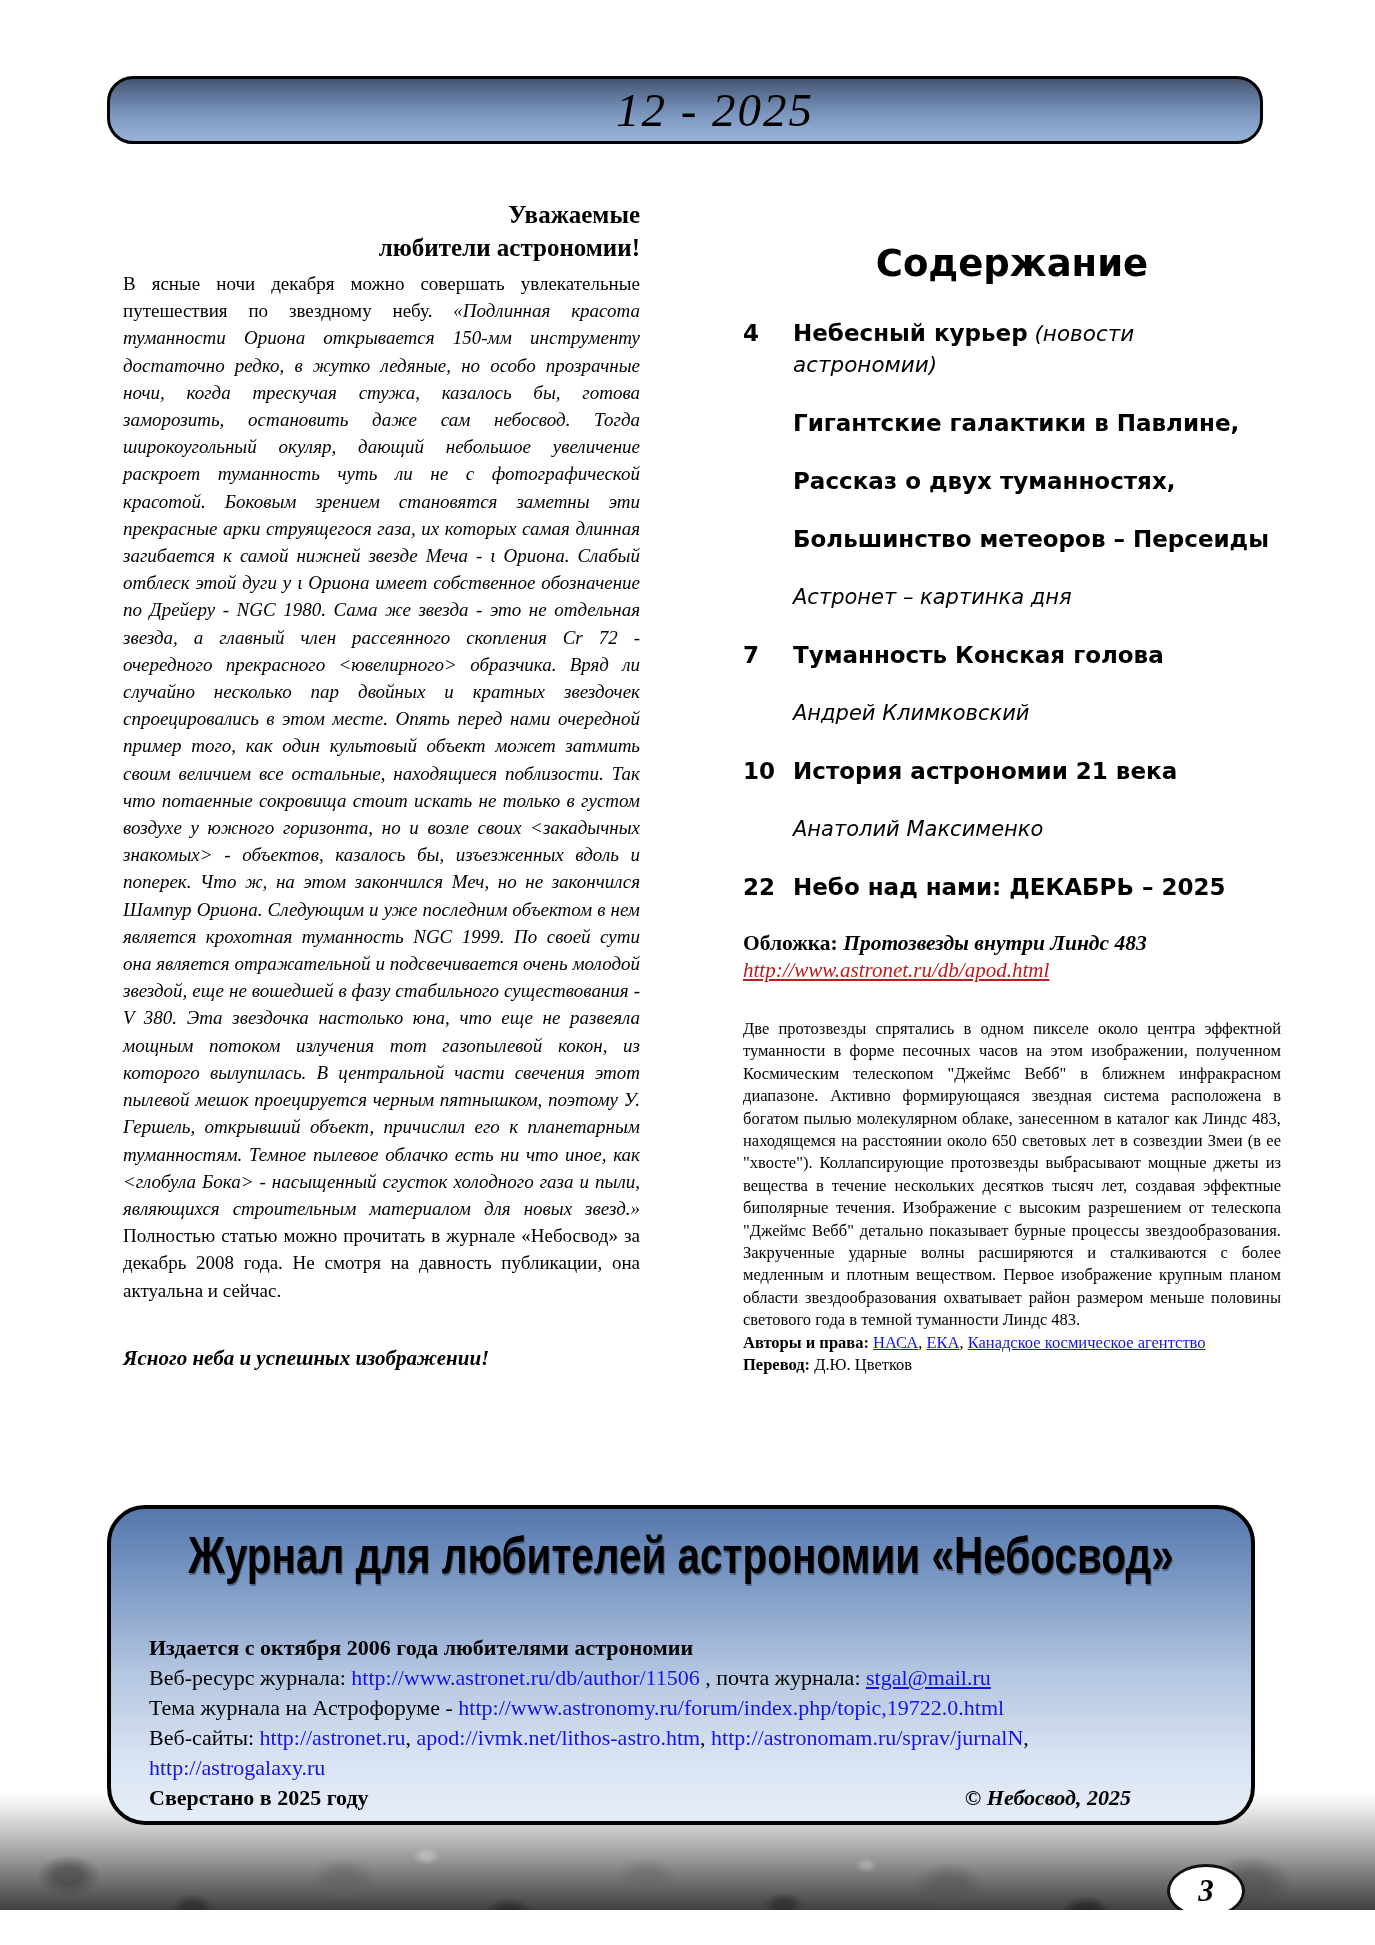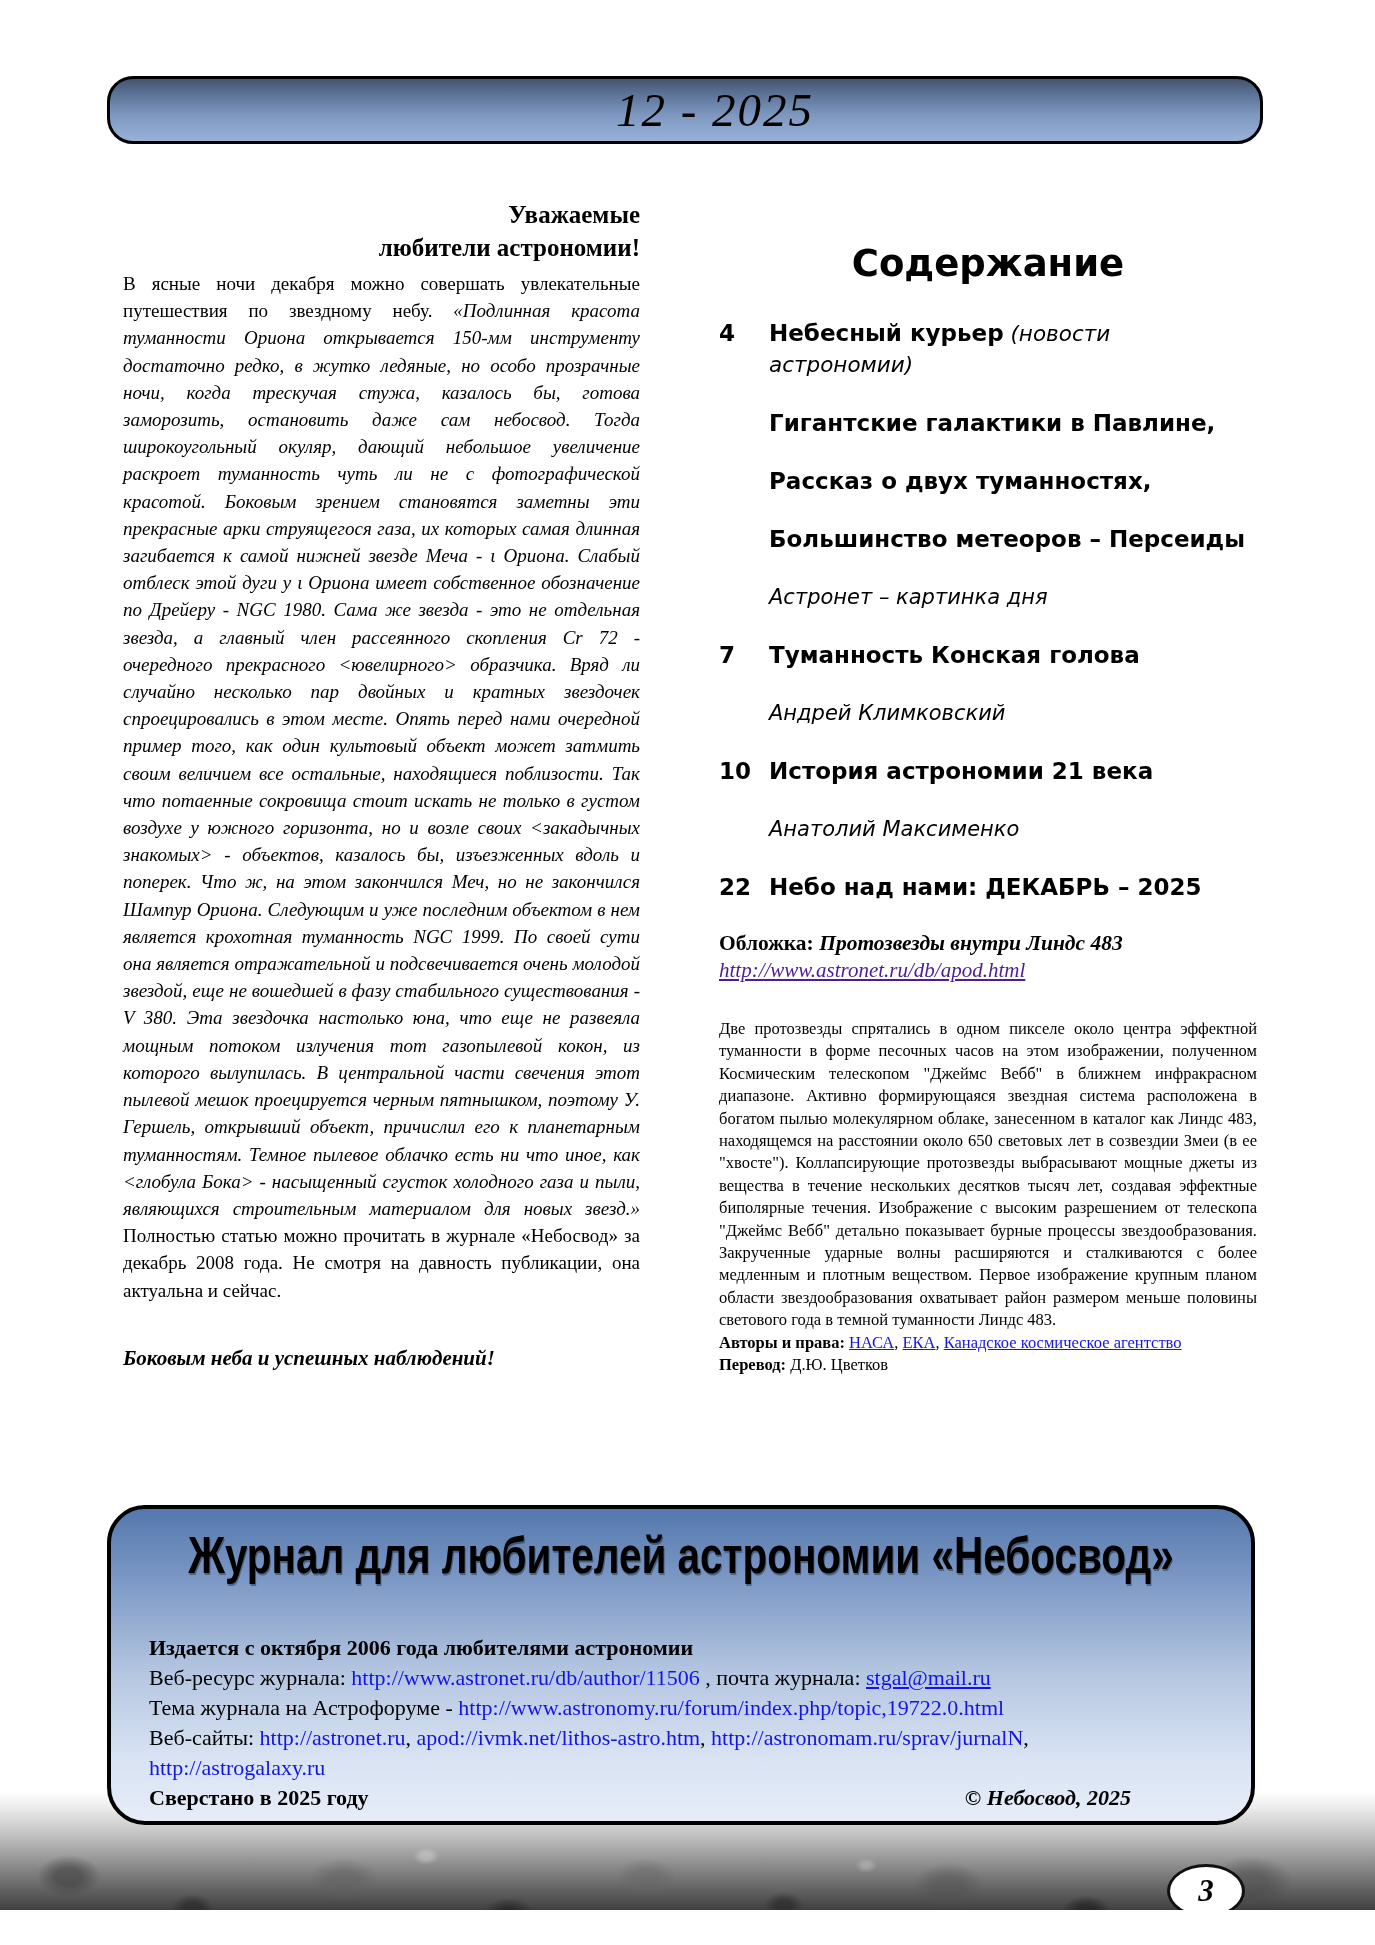--- a/index.html
+++ b/index.html
@@ -31,35 +31,35 @@
   .left-col { position: absolute; left: 123px; top: 198px; width: 517px; }
   .greeting {
     text-align: right; font-weight: 700;
     font-size: 25px; line-height: 33px; margin-bottom: 6px;
   }
   .editorial { text-align: justify; font-size: 19px; line-height: 27.2px; }
   .editorial .ital { font-style: italic; }
   .signoff { margin-top: 42px; font-weight: 700; font-style: italic; font-size: 21px; }
 
   
-  .right-col { position: absolute; left: 719px; top: 240px; width: 538px;
+  .right-col { position: absolute; left: 743px; top: 240px; width: 538px;
                font-family: "DejaVu Sans", sans-serif; }
   .toc-title { text-align: center; font-weight: 700; font-size: 37px; line-height: 48px; margin-bottom: 30px; }
   .toc-row { display: flex; font-weight: 700; font-size: 23px; line-height: 30px; margin-bottom: 28px; }
   .toc-num { flex: 0 0 50px; }
   .toc-row.author { font-weight: 400; font-style: italic; font-size: 21px; align-items: center; }
   .toc-suffix { font-weight: 400; font-style: italic; font-size: 21.5px; }
 
   .cover-line { font-family: "Liberation Serif", serif; font-size: 21.5px; line-height: 27px; margin-top: 4px; }
   .cover-label { font-weight: 700; }
   .cover-title { font-weight: 700; font-style: italic; }
   .cover-link {
     display: inline-block; font-family: "Liberation Serif", serif;
     font-style: italic; font-size: 21px; line-height: 27px;
-    color: #4c1d95; text-decoration: underline; cursor: pointer;
+    color: #b91c1c; text-decoration: underline; cursor: pointer;
   }
   .cover-desc {
     font-family: "Liberation Serif", serif; text-align: justify;
     font-size: 16.5px; line-height: 22.4px; margin-top: 34px;
   }
   .credits, .translation { font-family: "Liberation Serif", serif; font-size: 16.5px; line-height: 22.4px; }
   .credits b, .translation b { font-weight: 700; }
   .credits a { color: #1414e6; text-decoration: underline; cursor: pointer; }
 
   
@@ -120,21 +120,21 @@
   <div class="banner">
     <span class="banner-text">12 - 2025</span>
   </div>
 
   <div class="left-col">
     <div class="greeting">
       <span>Уважаемые</span><br>
       <span>любители астрономии!</span>
     </div>
     <p class="editorial"><span class="rom">В ясные ночи декабря можно совершать увлекательные путешествия по звездному небу. </span><span class="ital">«Подлинная красота туманности Ориона открывается 150-мм инструменту достаточно редко, в жутко ледяные, но особо прозрачные ночи, когда трескучая стужа, казалось бы, готова заморозить, остановить даже сам небосвод. Тогда широкоугольный окуляр, дающий небольшое увеличение раскроет туманность чуть ли не с фотографической красотой. Боковым зрением становятся заметны эти прекрасные арки струящегося газа, их которых самая длинная загибается к самой нижней звезде Меча - ι Ориона. Слабый отблеск этой дуги у ι Ориона имеет собственное обозначение по Дрейеру - NGC 1980. Сама же звезда - это не отдельная звезда, а главный член рассеянного скопления Cr 72 - очередного прекрасного &lt;ювелирного&gt; образчика. Вряд ли случайно несколько пар двойных и кратных звездочек спроецировались в этом месте. Опять перед нами очередной пример того, как один культовый объект может затмить своим величием все остальные, находящиеся поблизости. Так что потаенные сокровища стоит искать не только в густом воздухе у южного горизонта, но и возле своих &lt;закадычных знакомых&gt; - объектов, казалось бы, изъезженных вдоль и поперек.  Что ж, на этом закончился Меч, но не закончился Шампур Ориона. Следующим и уже последним объектом в нем является крохотная туманность NGC 1999. По своей сути она является отражательной и подсвечивается очень молодой звездой, еще не вошедшей в фазу стабильного существования - V 380. Эта звездочка настолько юна, что еще не развеяла мощным потоком излучения тот газопылевой кокон, из которого вылупилась. В центральной части свечения этот пылевой мешок проецируется черным пятнышком, поэтому У. Гершель, открывший объект, причислил его к планетарным туманностям. Темное пылевое облачко есть ни что иное, как &lt;глобула Бока&gt; - насыщенный сгусток холодного газа и пыли, являющихся строительным материалом для новых звезд.»</span><span class="rom"> Полностью статью можно прочитать в журнале «Небосвод» за декабрь 2008 года. Не смотря на давность публикации, она актуальна и сейчас.</span></p>
-    <p class="signoff">Боковым неба и успешных наблюдений!</p>
+    <p class="signoff">Ясного неба и успешных изображении!</p>
   </div>
 
   <div class="right-col">
     <div class="toc-title">Содержание</div>
     <div class="toc-list">
         <div class="toc-row main">
           <span class="toc-num">4</span>
           <span class="toc-label">Небесный курьер<span class="toc-suffix"> (новости астрономии)</span></span>
         </div>
         <div class="toc-row sub">

